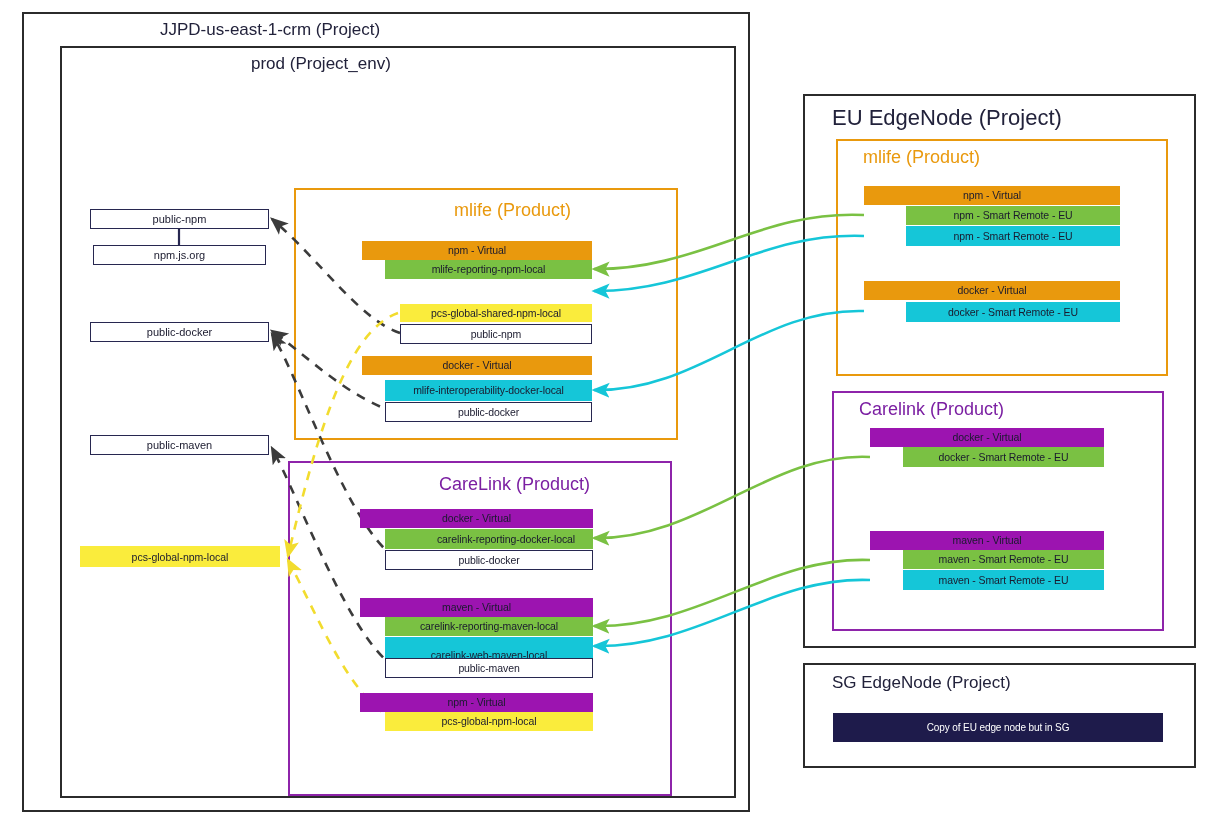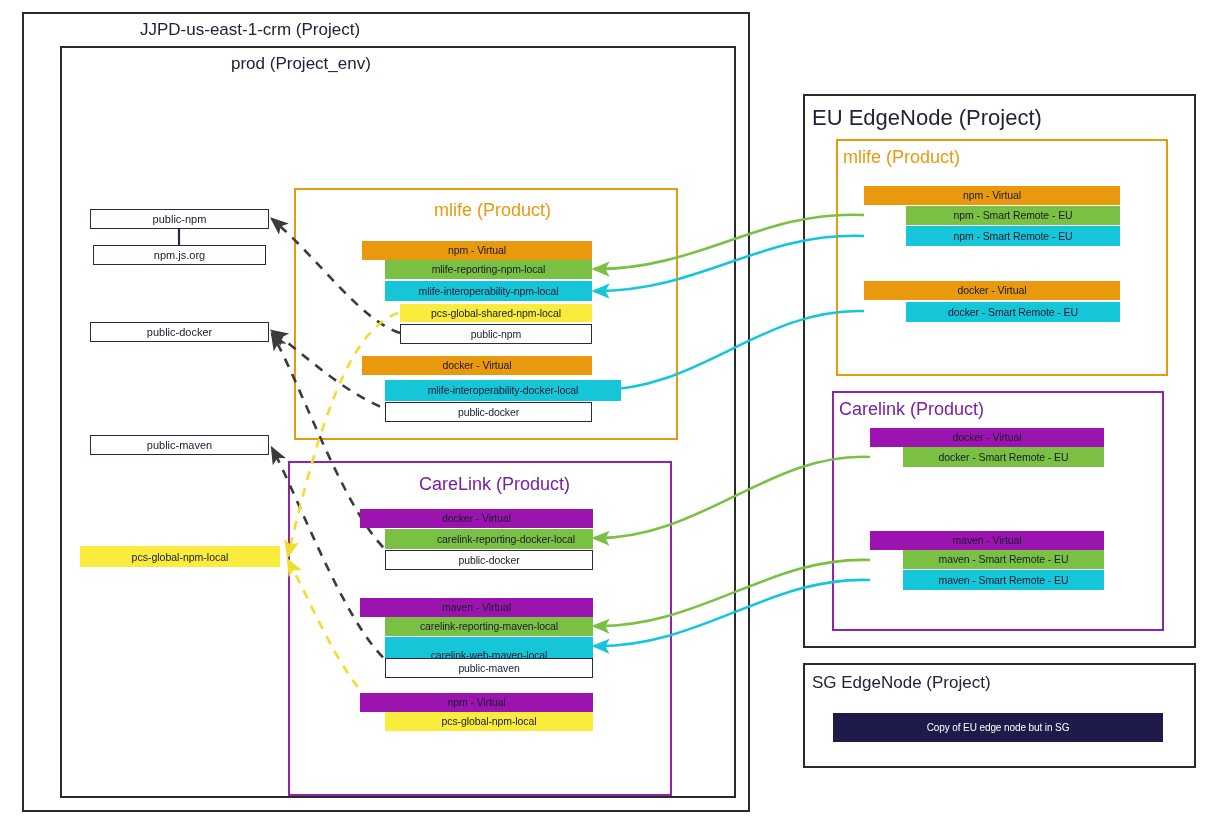--- a/index.html
+++ b/index.html
@@ -1,21 +1,21 @@
 <!DOCTYPE html>
 <html><head>
 <meta charset="utf-8">
 <style>
   html,body{margin:0;padding:0;background:#ffffff;}
   body{width:1212px;height:824px;position:relative;overflow:hidden;
        font-family:"Liberation Sans","DejaVu Sans",sans-serif;color:#1a1a2e;}
   #canvas{position:absolute;left:0;top:0;width:1212px;height:824px;}
 
   .box{position:absolute;box-sizing:border-box;background:transparent;}
-  .box-title{position:absolute;white-space:nowrap;}
+  .box-title{position:absolute;white-space:nowrap;margin-left:20px;}
 
   
   .c-outer{border:2px solid #2b2b2b;}
   .c-inner{border:2px solid #2b2b2b;}
   .c-orange{border:2px solid #E9990D;}
   .c-purple{border:2px solid #8E24AA;}
 
   .t-dark{color:#22223b;}
   .t-orange{color:#E9990D;}
   .t-purple{color:#7B1FA2;}
@@ -115,26 +115,25 @@
   </svg>
 
   <div class="ext" style="left:90px;top:209px;width:179px;height:20px;">public-npm</div>
   <div class="ext" style="left:93px;top:245px;width:173px;height:20px;">npm.js.org</div>
   <div class="ext" style="left:90px;top:322px;width:179px;height:20px;">public-docker</div>
   <div class="ext" style="left:90px;top:435px;width:179px;height:20px;">public-maven</div>
   <div class="ext-yellow" style="left:80px;top:546px;width:200px;height:21px;">pcs-global-npm-local</div>
 
   <div class="bar bar-virtual" style="left:362px;top:241px;width:230px;height:19px;">npm - Virtual</div>
   <div class="bar bar-green" style="left:385px;top:260px;width:207px;height:19px;">mlife-reporting-npm-local</div>
-  <div class="bar bar-cyan" style="left:385px;top:281px;width:207px;height:20px;">mlife-interoperability-npm-local</div>
   <div class="bar bar-yellow" style="left:400px;top:304px;width:192px;height:18px;">pcs-global-shared-npm-local</div>
   <div class="bar bar-white" style="left:400px;top:324px;width:192px;height:20px;">public-npm</div>
 
   <div class="bar bar-virtual" style="left:362px;top:356px;width:230px;height:19px;">docker - Virtual</div>
-  <div class="bar bar-cyan" style="left:385px;top:380px;width:236px;height:21px;text-align:center;">mlife-interoperability-docker-local</div>
+  <div class="bar bar-cyan" style="left:385px;top:380px;width:207px;height:21px;text-align:center;">mlife-interoperability-docker-local</div>
   <div class="bar bar-white" style="left:385px;top:402px;width:207px;height:20px;">public-docker</div>
 
   <div class="bar bar-purple" style="left:360px;top:509px;width:233px;height:19px;">docker - Virtual</div>
   <div class="bar bar-green" style="left:385px;top:529px;width:208px;height:20px;padding-left:34px;">carelink-reporting-docker-local</div>
   <div class="bar bar-white" style="left:385px;top:550px;width:208px;height:20px;">public-docker</div>
 
   <div class="bar bar-purple" style="left:360px;top:598px;width:233px;height:19px;">maven - Virtual</div>
   <div class="bar bar-green" style="left:385px;top:617px;width:208px;height:19px;">carelink-reporting-maven-local</div>
   <div class="bar bar-cyan" style="left:385px;top:637px;width:208px;height:36px;">carelink-web-maven-local</div>
   <div class="bar bar-white" style="left:385px;top:658px;width:208px;height:20px;">public-maven</div>

